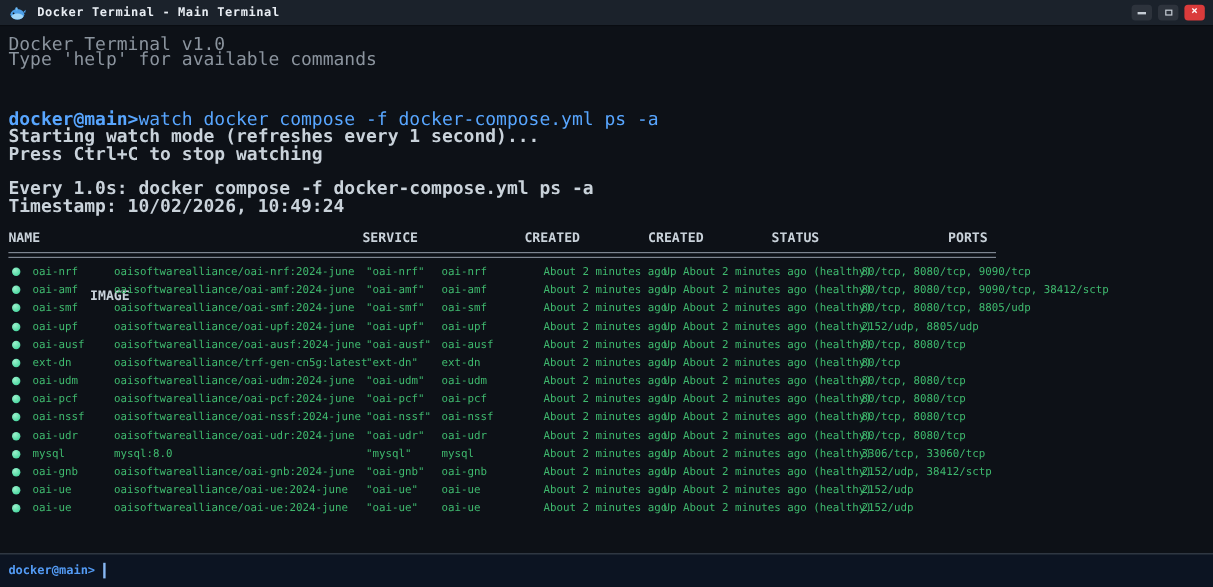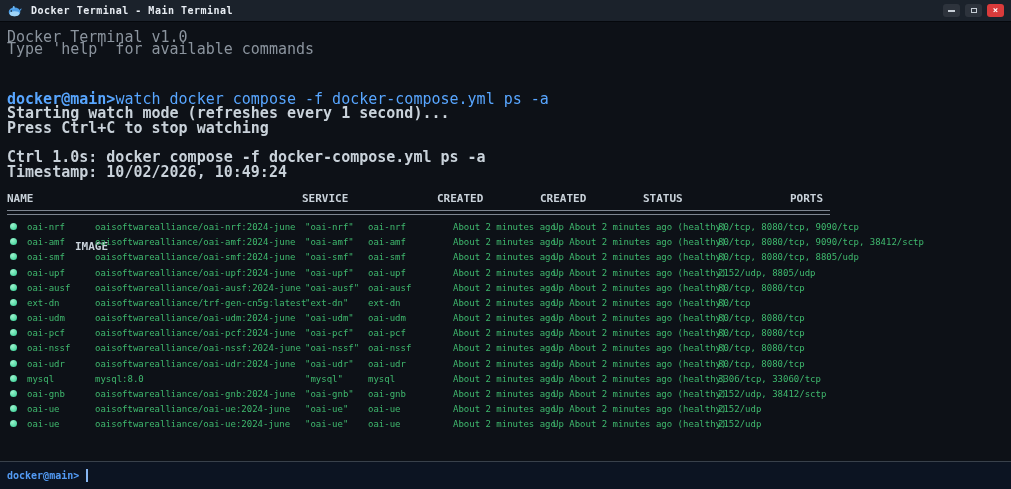--- a/index.html
+++ b/index.html
@@ -70,21 +70,21 @@
   </div>
 
   <div>
     <div class="tline dim" style="top:31px">Docker Terminal v1.0</div>
     <div class="tline dim" style="top:43px">Type 'help' for available commands</div>
 
     <div class="tline" style="top:93px"><span class="prompt-b">docker@main&gt;</span><span class="blue">watch docker compose -f docker-compose.yml ps -a</span></div>
 
     <div class="tline bright" style="top:107px">Starting watch mode (refreshes every 1 second)...</div>
     <div class="tline bright" style="top:122px">Press Ctrl+C to stop watching</div>
-    <div class="tline bright" style="top:151px">Ctrl 1.0s: docker compose -f docker-compose.yml ps -a</div>
+    <div class="tline bright" style="top:151px">Every 1.0s: docker compose -f docker-compose.yml ps -a</div>
     <div class="tline bright" style="top:166px">Timestamp: 10/02/2026, 10:49:24</div>
 
     <div id="table-headers">
         <span class="th" style="left: 7px;">NAME</span>
         <span class="th" style="left: 75px; margin-top: 48px;">IMAGE</span>
         <span class="th" style="left: 302px;">SERVICE</span>
         <span class="th" style="left: 437px;">CREATED</span>
         <span class="th" style="left: 540px;">CREATED</span>
         <span class="th" style="left: 643px; text-align: right;">STATUS</span>
         <span class="th" style="left: 790px; text-align: right;">PORTS</span>

